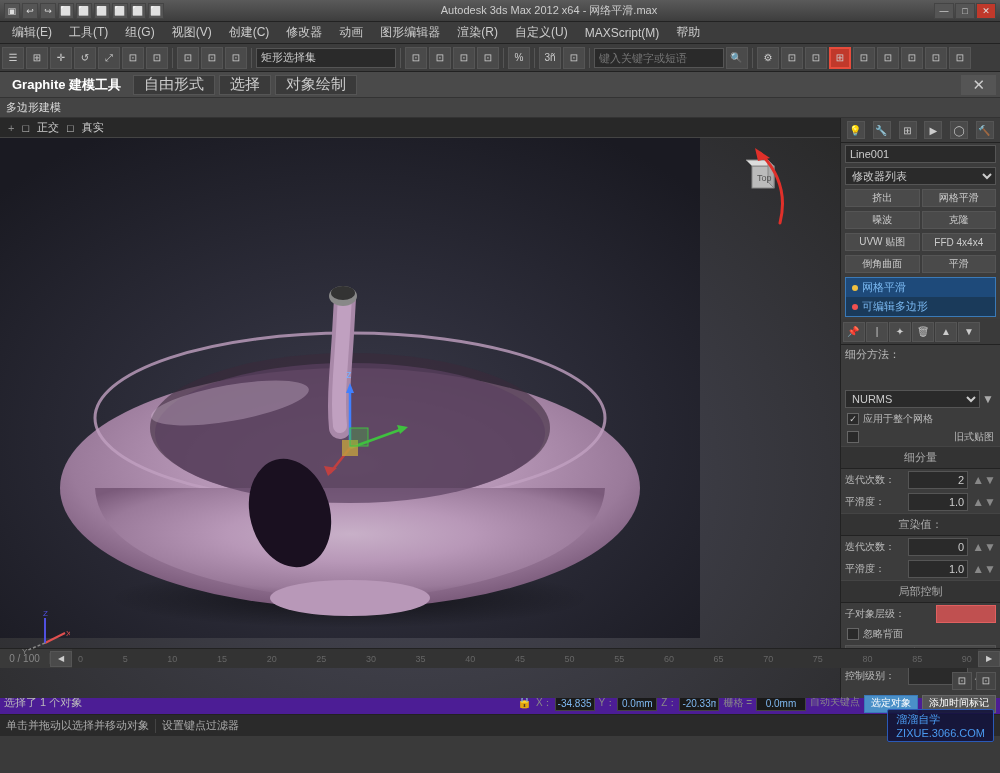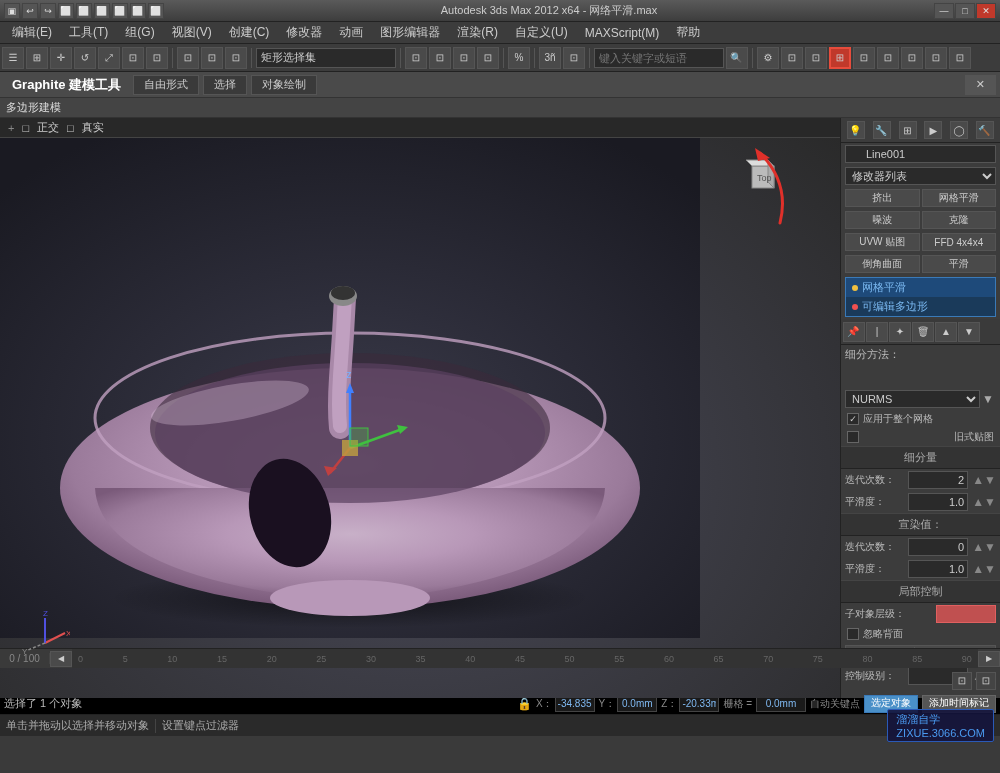--- a/index.html
+++ b/index.html
@@ -44,21 +44,21 @@
 
     
     #toolbar2 {
       width: 100%; height: 26px; background: #4a4a4a;
       display: flex; align-items: center; padding: 0 4px; gap: 4px;
       border-bottom: 1px solid #333;
     }
     .graphite-label { color: #fff; font-size: 13px; font-weight: bold; padding: 0 8px; }
     .tab-btn {
       height: 20px; padding: 0 10px; background: #3a3a3a; border: 1px solid #555;
-      color: #ccc; font-size: 11px; cursor: pointer; display: inline-flex; align-items: center;
+      color: #ccc; font-size: 15px; cursor: pointer; display: inline-flex; align-items: center;
     }
     #viewport {
       flex: 1; background: #282828; position: relative; overflow: hidden;
       height: 580px;
     }
     #viewport-header {
       position: absolute; top: 0; left: 0; right: 0; height: 20px;
       background: rgba(40,40,40,0.8); display: flex; align-items: center; padding: 0 4px;
       z-index: 10; border-bottom: 1px solid #444;
     }
@@ -98,21 +98,21 @@
       height: 18px; padding: 0 6px; background: #4a4a4a; border: 1px solid #555;
       color: #ccc; font-size: 11px; cursor: pointer;
     }
     .section-header {
       background: #333; padding: 3px 6px; font-size: 11px; color: #aaa;
       border-bottom: 1px solid #222; border-top: 1px solid #444;
       display: flex; align-items: center; justify-content: center;
     }
     .line-input {
       width: 100%; height: 18px; background: #2a2a2a; border: 1px solid #555;
-      color: #ccc; font-size: 11px; padding: 0 20px;
+      color: #ccc; font-size: 11px; padding: 0 4px;
     }
     .modifier-item {
       padding: 2px 6px; font-size: 11px; color: #7ab8f0;
       display: flex; align-items: center; gap: 4px;
     }
     .modifier-item.active { background: #1e4a7a; }
     .mod-dot { width: 6px; height: 6px; border-radius: 50%; background: #f0c040; }
     .mod-dot2 { width: 6px; height: 6px; border-radius: 50%; background: #f05050; }
     .checkbox-row {
       display: flex; align-items: center; gap: 4px; padding: 2px 6px;
@@ -572,21 +572,21 @@
   <span class="playback-btn">◀◀</span>
   <span class="playback-btn">▶</span>
   <span class="playback-btn">▶▶</span>
   <span class="playback-btn">▶|</span>
   <input type="text" value="0" style="width: 40px; height: 18px; background: rgb(26, 26, 26); border: 1px solid rgb(68, 68, 68); color: rgb(204, 204, 204); font-size: 11px; text-align: center;">
   <span style="flex:1;"></span>
   <span class="ctrl-btn">⊡</span>
   <span class="ctrl-btn">⊡</span>
 </div>
 
-<div style="width:100%;height:22px;background:#000000;display:flex;align-items:center;padding:0 4px;gap:4px;border-top:1px solid #ffffff;">
+<div style="width:100%;height:22px;background:#4c1d95;display:flex;align-items:flex-start;padding:0 4px;gap:4px;border-top:3px solid #ffffff;">
   <span class="status-text">选择了 1 个对象</span>
   <span style="flex:1;"></span>
   <span class="lock-icon">🔒</span>
   <div class="coord-display">
     <div class="coord-field">
       <span class="coord-label">X：</span>
       <input class="coord-input" type="text" value="-34.835mm" style="">
     </div>
     <div class="coord-field">
       <span class="coord-label">Y：</span>

